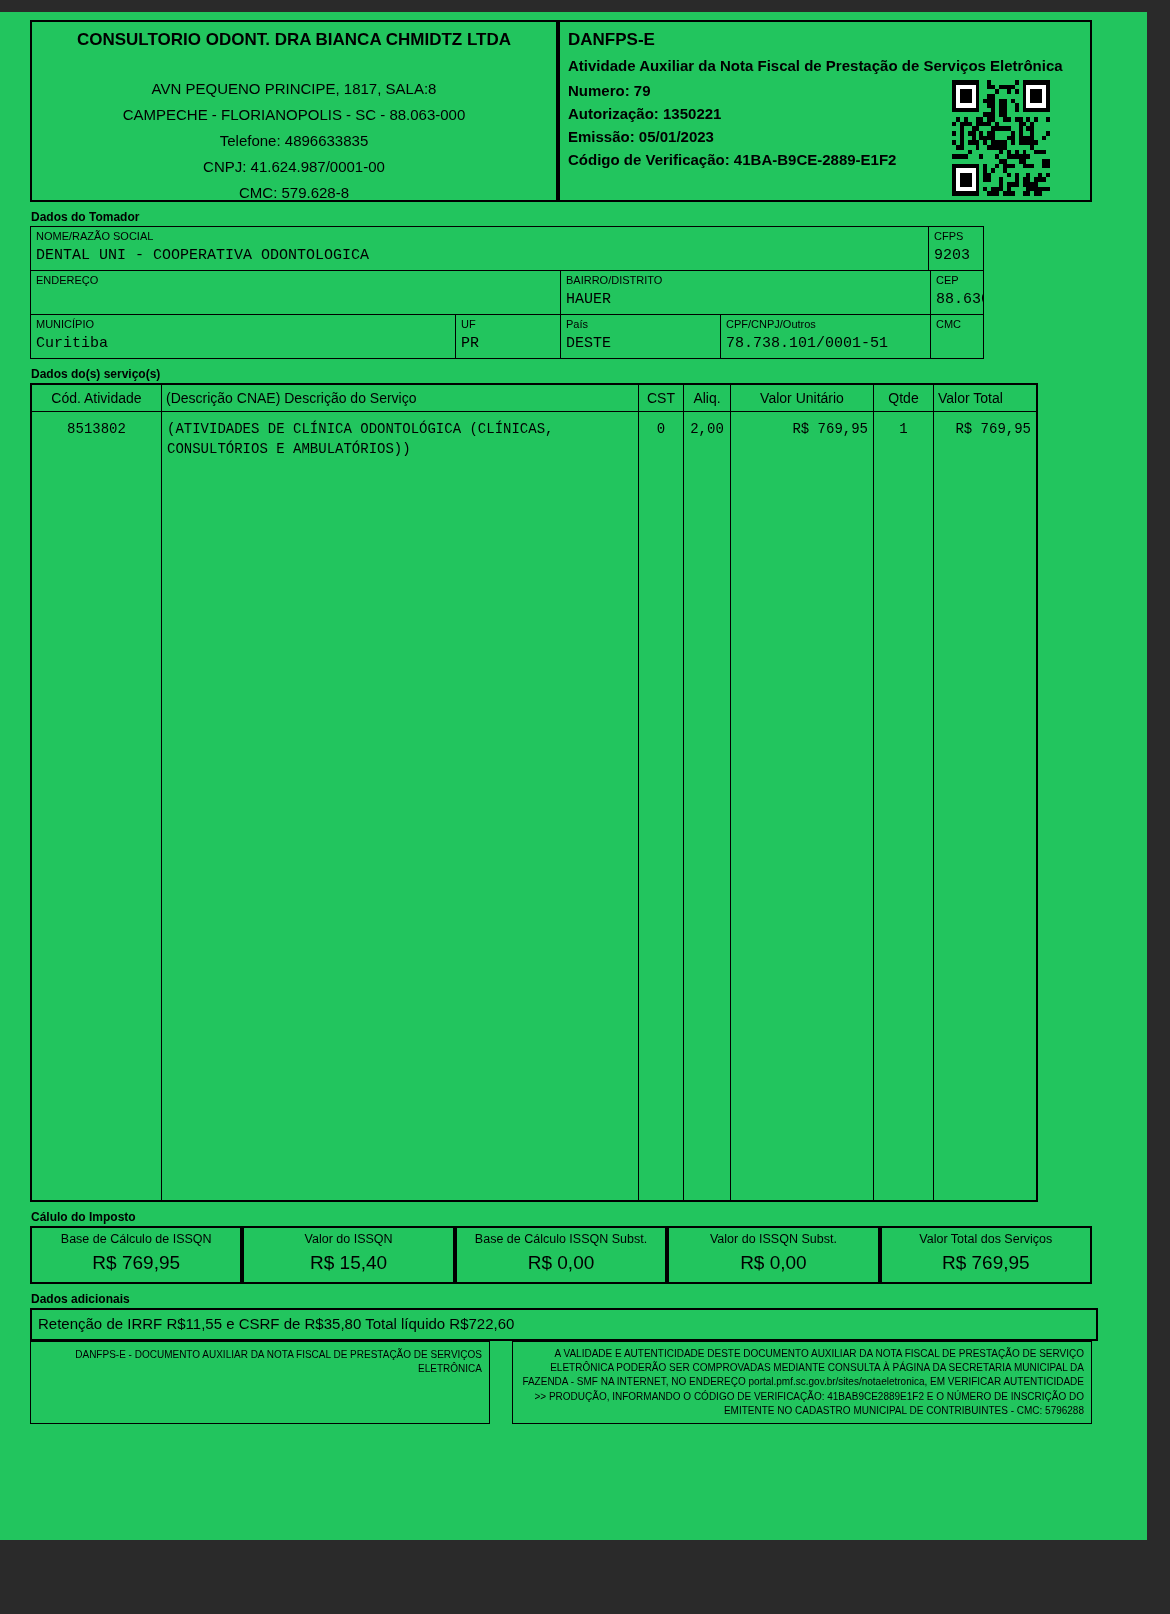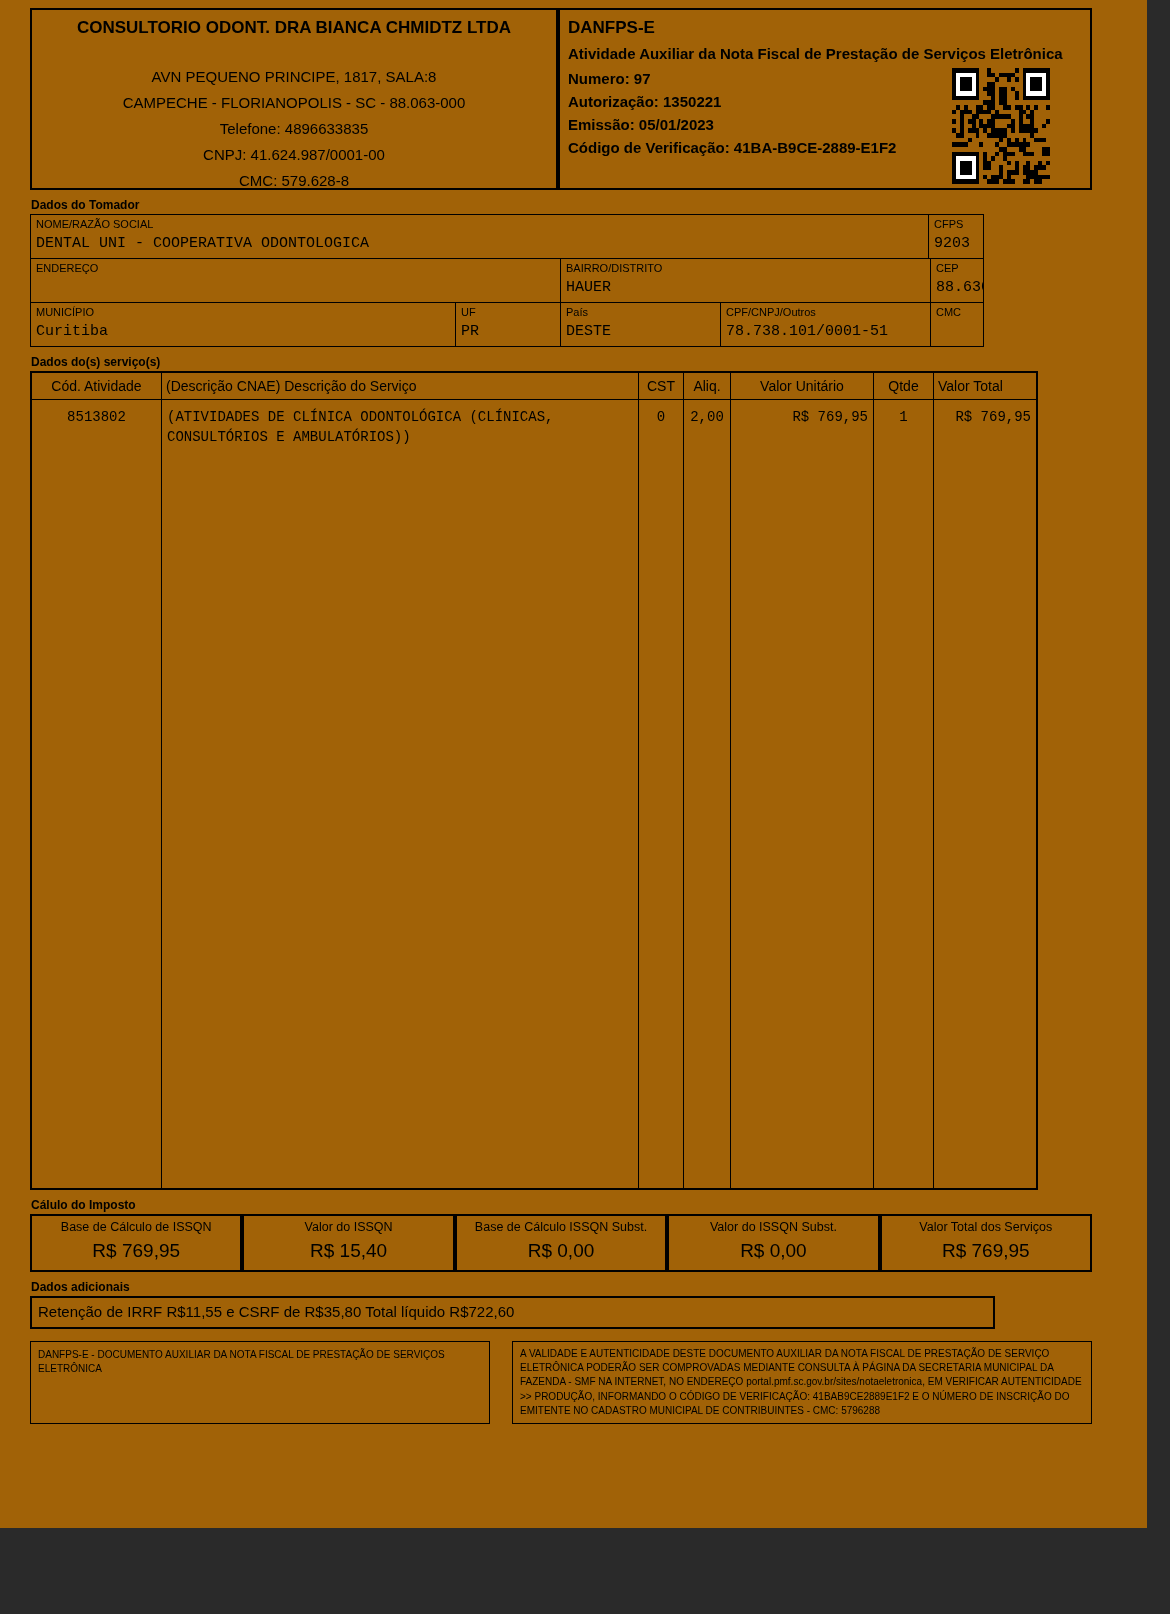--- a/index.html
+++ b/index.html
@@ -5,23 +5,23 @@
   * { box-sizing: border-box; }
   html, body { margin: 0; padding: 0; }
   body {
     width: 1170px; height: 1614px;
     background: #2a2a2a;
     font-family: "Liberation Sans", sans-serif;
     color: #000;
     position: relative;
   }
   .page {
-    position: absolute; top: 0; left: 0;
+    position: absolute; top: 12px; left: 0;
     width: 1147px; height: 1528px;
-    background: #a16207;
+    background: #22c55e;
     padding: 8px 30px 0 30px;
     overflow: hidden;
   }
   .content { width: 1062px; }
 
   
   .header { display: flex; }
   .issuer-box {
     flex: 0 0 528px;
     border: 2px solid #000;
@@ -86,24 +86,24 @@
   .t-center { text-align: center; }
   .t-right  { text-align: right; }
 
   
   .tax-row { display: flex; width: 1062px; }
   .tax-box { flex: 1; border: 2px solid #000; text-align: center; padding: 3px 2px 7px; }
   .tax-label { font-size: 12.5px; line-height: 16px; }
   .tax-value { font-size: 19px; line-height: 24px; margin-top: 4px; }
 
   
-  .adicionais-box { border: 2px solid #000; width: 965px; padding: 5px 6px 7px; font-size: 15px; }
-
-  
-  .footer { display: flex; margin-top: 12px; width: 1062px; gap: 22px; }
+  .adicionais-box { border: 2px solid #000; width: 1068px; padding: 5px 6px 7px; font-size: 15px; }
+
+  
+  .footer { display: flex; width: 1062px; gap: 22px; text-align: right; }
   .footer-left {
     flex: 0 0 460px; border: 1px solid #000;
     padding: 6px 7px; font-size: 10px; line-height: 1.35;
   }
   .footer-right {
     flex: 1; border: 1px solid #000;
     padding: 5px 7px; font-size: 10px; line-height: 1.42;
   }
 </style>
 </head>
@@ -120,21 +120,21 @@
           <div>CAMPECHE - FLORIANOPOLIS - SC - 88.063-000</div>
           <div>Telefone: 4896633835</div>
           <div>CNPJ: 41.624.987/0001-00</div>
           <div>CMC: 579.628-8</div>
         </div>
       </div>
       <div class="danfps-box">
         <div class="danfps-title">DANFPS-E</div>
         <div class="danfps-subtitle">Atividade Auxiliar da Nota Fiscal de Prestação de Serviços Eletrônica</div>
         <div class="danfps-lines">
-          <div>Numero: 97</div>
+          <div>Numero: 79</div>
           <div>Autorização: 1350221</div>
           <div>Emissão: 05/01/2023</div>
           <div>Código de Verificação: 41BA-B9CE-2889-E1F2</div>
         </div>
         <div class="qr">
             <svg viewBox="0 0 25 25" width="100%" height="100%" preserveAspectRatio="none" fill="#000" shape-rendering="crispEdges">
               <rect x="9" y="0" width="1" height="1"></rect>
               <rect x="16" y="0" width="1" height="1"></rect>
               <rect x="9" y="1" width="1" height="1"></rect>
               <rect x="10" y="1" width="1" height="1"></rect>

